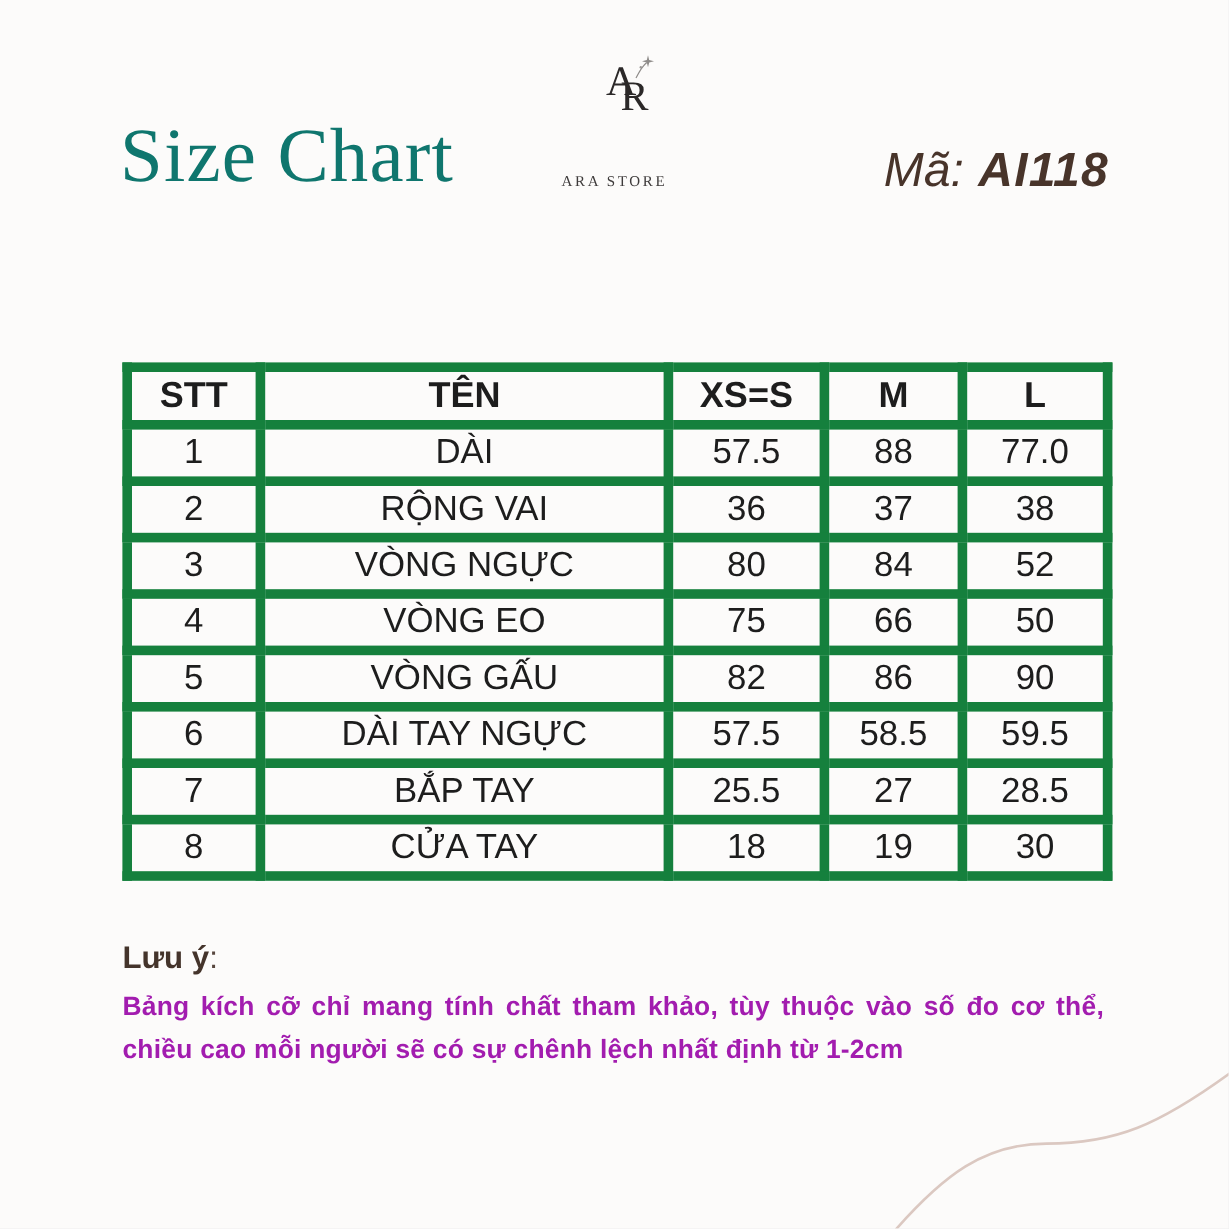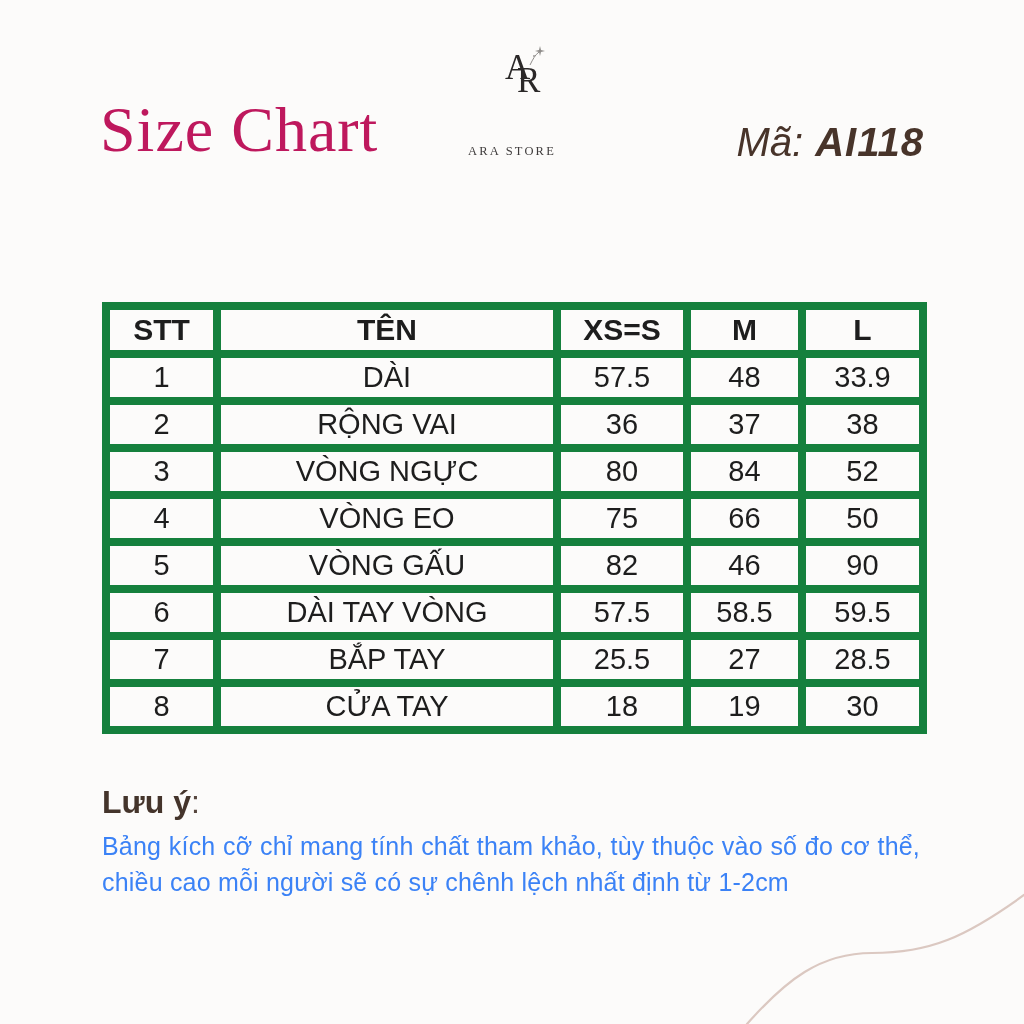--- a/index.html
+++ b/index.html
@@ -6,21 +6,21 @@
   .canvas {
     position:relative; width:1024px; height:1024px; margin:0 auto;
     background:#fcfbfa; overflow:hidden;
     font-family:"Liberation Sans", sans-serif;
   }
 
   
   .title {
     position:absolute; left:100px; top:98px;
     font-family:"Liberation Serif", serif;
-    font-size:64px; font-weight:400; color:#be185d;
+    font-size:64px; font-weight:400; color:#0f766e;
     letter-spacing:1px; line-height:1;
   }
   .logo { position:absolute; left:460px; top:48px; width:104px; text-align:center; }
   .monogram { position:relative; height:52px; font-family:"Liberation Serif", serif; color:#2b2828; }
   .mono-a { position:absolute; left:45px; top:2px;  font-size:35px; line-height:1; }
   .mono-r { position:absolute; left:57px; top:15px; font-size:35px; line-height:1; }
   .sparkle { position:absolute; left:66px; top:-3px; }
   .wordmark {
     position:absolute; left:0; top:52px; width:104px;
     font-family:"Liberation Serif", serif; font-size:12.5px;
@@ -42,26 +42,26 @@
   .size-table th, .size-table td {
     border:8px solid #15803d; padding:0; vertical-align:middle;
     overflow:hidden; white-space:nowrap;text-align:center;
   }
   .size-table th { font-size:30px; font-weight:700; height:40px; }
   .size-table td { font-weight:400; }
   .size-table tbody tr { height:47px; }
 
   
   .note { position:absolute; left:102px; top:783px; width:818px; }
-  .note-label-line { font-size:32px; color:#44342b; margin:0 0 7px 0; line-height:1.2; }
+  .note-label-line { font-size:26px; color:#44342b; margin:0 0 7px 0; line-height:1.2; }
   .note-label { font-weight:700; }
   .note-colon { font-weight:400; color:#57463e; }
   .note-body {
-    margin:0; font-size:25px; line-height:36px; letter-spacing:0.2px;
-    color:#3b82f6; text-align:justify;
+    margin:0; font-size:22px; line-height:36px; letter-spacing:0.2px;
+    color:#a21caf; text-align:justify;font-weight:bold;
   }
 
   
   .corner-curve { position:absolute; right:0; bottom:0; display:block; }
 </style>
 </head>
 <body>
 
 <div class="canvas">
 
@@ -99,22 +99,22 @@
         <th>XS=S</th>
         <th>M</th>
         <th>L</th>
       </tr>
     </thead>
     <tbody>
       <tr>
         <td>1</td>
         <td>DÀI</td>
         <td>57.5</td>
-        <td>48</td>
-        <td>33.9</td>
+        <td>88</td>
+        <td>77.0</td>
       </tr>
       <tr>
         <td>2</td>
         <td>RỘNG VAI</td>
         <td>36</td>
         <td>37</td>
         <td>38</td>
       </tr>
       <tr>
         <td>3</td>
@@ -127,26 +127,26 @@
         <td>4</td>
         <td>VÒNG EO</td>
         <td>75</td>
         <td>66</td>
         <td>50</td>
       </tr>
       <tr>
         <td>5</td>
         <td>VÒNG GẤU</td>
         <td>82</td>
-        <td>46</td>
+        <td>86</td>
         <td>90</td>
       </tr>
       <tr>
         <td>6</td>
-        <td>DÀI TAY VÒNG</td>
+        <td>DÀI TAY NGỰC</td>
         <td>57.5</td>
         <td>58.5</td>
         <td>59.5</td>
       </tr>
       <tr>
         <td>7</td>
         <td>BẮP TAY</td>
         <td>25.5</td>
         <td>27</td>
         <td>28.5</td>

